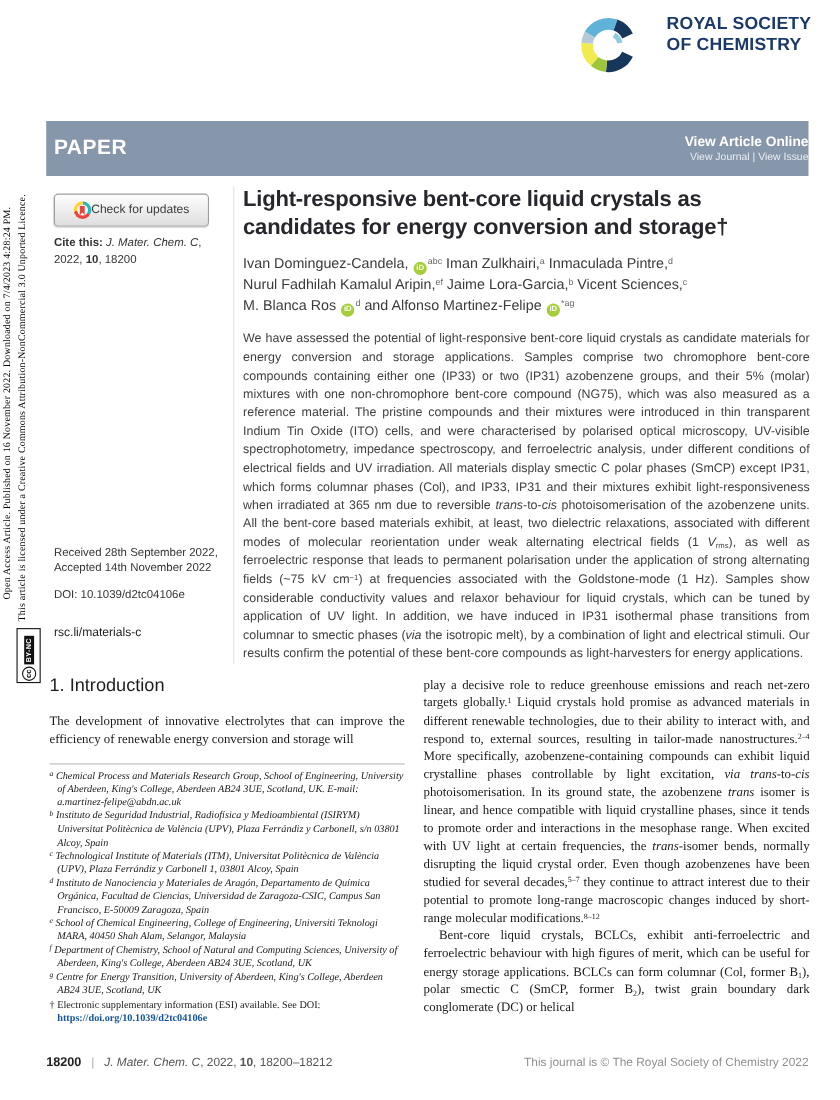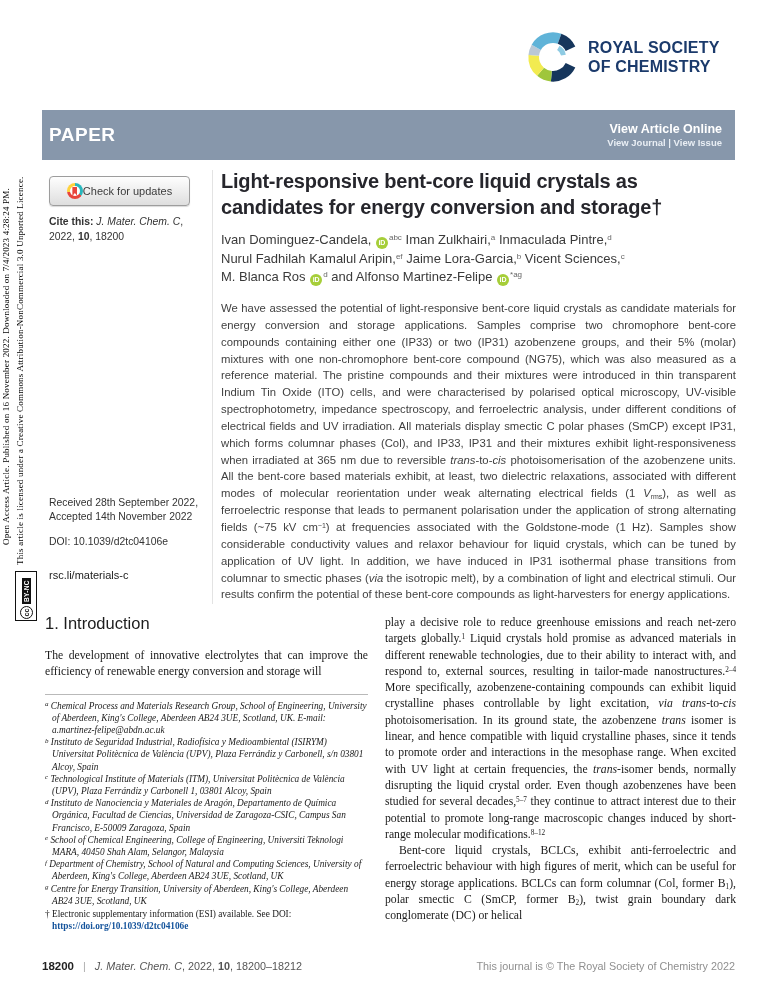--- a/index.html
+++ b/index.html
@@ -14,31 +14,31 @@
   .cc-badge{position:absolute;left:1px;top:585px;width:46px;height:18px;
             transform:rotate(-90deg);transform-origin:center;
             border:1.5px solid #111;background:#fff;display:flex;align-items:center;gap:2px;padding:1px;}
   .cc-circle{width:11px;height:11px;border:1.3px solid #111;border-radius:50%;
              font-size:7px;font-weight:bold;line-height:11px;text-align:center;color:#111;flex:0 0 auto;}
   .cc-bync{background:#111;color:#fff;font-size:6.5px;font-weight:bold;padding:1px 2px;letter-spacing:.3px;}
 
   
   .journal-title{position:absolute;left:55px;top:34px;font-size:23px;font-weight:bold;
                  color:#2e2e36;line-height:27px;letter-spacing:-.2px;}
-  .rsc-logo{position:absolute;left:524px;top:28px;display:flex;align-items:center;gap:6px;}
+  .rsc-logo{position:absolute;left:524px;top:12px;display:flex;align-items:flex-start;gap:24px;}
   .rsc-name{color:#1b3a6b;font-size:16px;line-height:19px;letter-spacing:.2px;font-weight:600;}
   .rsc-name .bold{font-weight:bold;}
 
   
   .banner{position:absolute;left:42px;top:110px;width:693px;height:50px;background:#8797ab;
           display:flex;align-items:center;justify-content:space-between;}
   .banner-label{color:#fff;font-size:19px;font-weight:bold;letter-spacing:.5px;padding-left:7px;}
-  .banner-links{text-align:right;padding-right:13px;color:#fff;}
+  .banner-links{text-align:right;color:#fff;}
   .vao{font-size:12.5px;font-weight:bold;display:block;}
-  .vji{font-size:9.5px;font-weight:bold;color:#e9eef4;display:block;margin-top:1px;text-align:right;}
+  .vji{font-size:9.5px;font-weight:normal;color:#e9eef4;display:block;margin-top:1px;text-align:right;}
 
   
   .divider{position:absolute;left:212px;top:170px;width:1px;height:434px;background:#e3e3e3;}
   .cfu-btn{position:absolute;left:49px;top:176px;width:139px;height:28px;border:1px solid #9d9d9d;border-radius:4px;
            background:linear-gradient(#fefefe,#dedede);box-shadow:0 1px 1px rgba(0,0,0,.15);
            display:flex;align-items:center;justify-content:center;gap:0;cursor:pointer;}
   .cfu-icon{width:16px;height:16px;border-radius:50%;position:relative;flex:0 0 auto;
             background:conic-gradient(#28b6bc 0 35%, #e8453c 35% 72%, #ffd23c 72% 100%);}
   .cfu-icon::after{content:"";position:absolute;inset:3px;background:#fff;border-radius:50%;}
   .cfu-icon::before{content:"";position:absolute;left:5.5px;top:4px;width:5px;height:9px;background:#e8453c;

